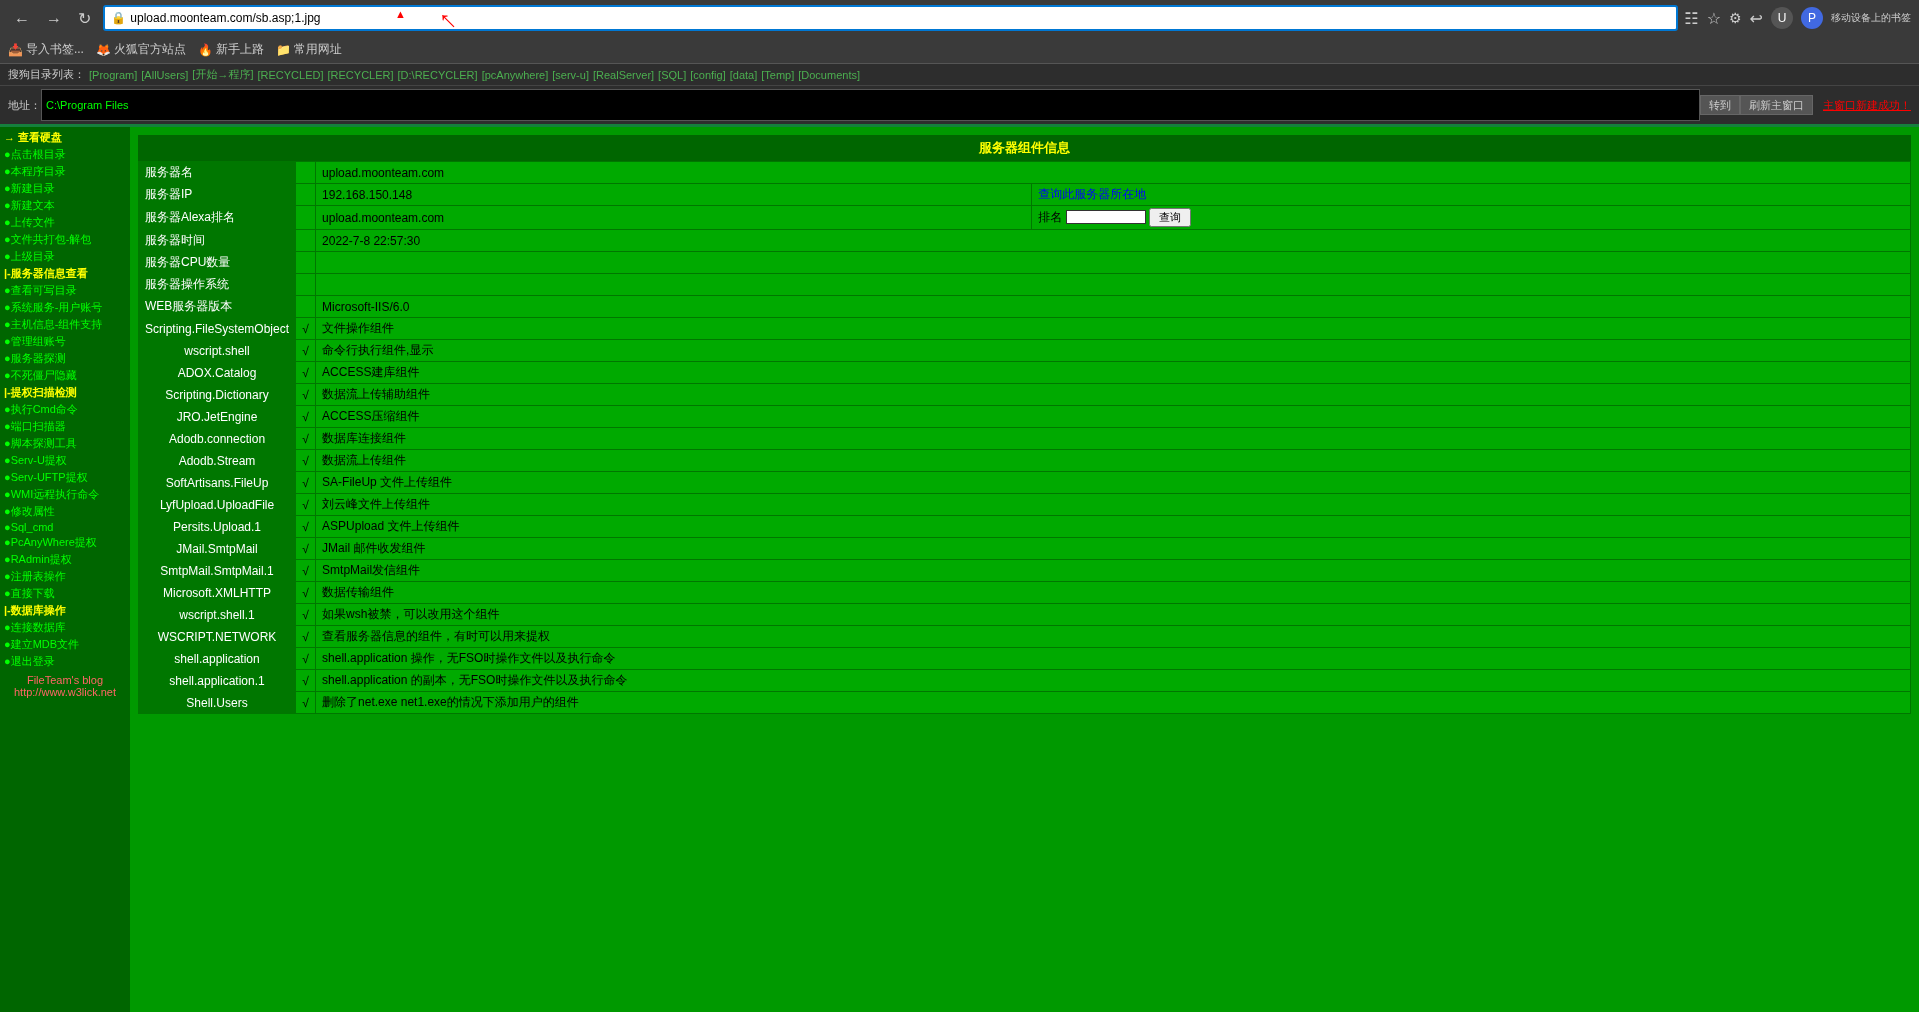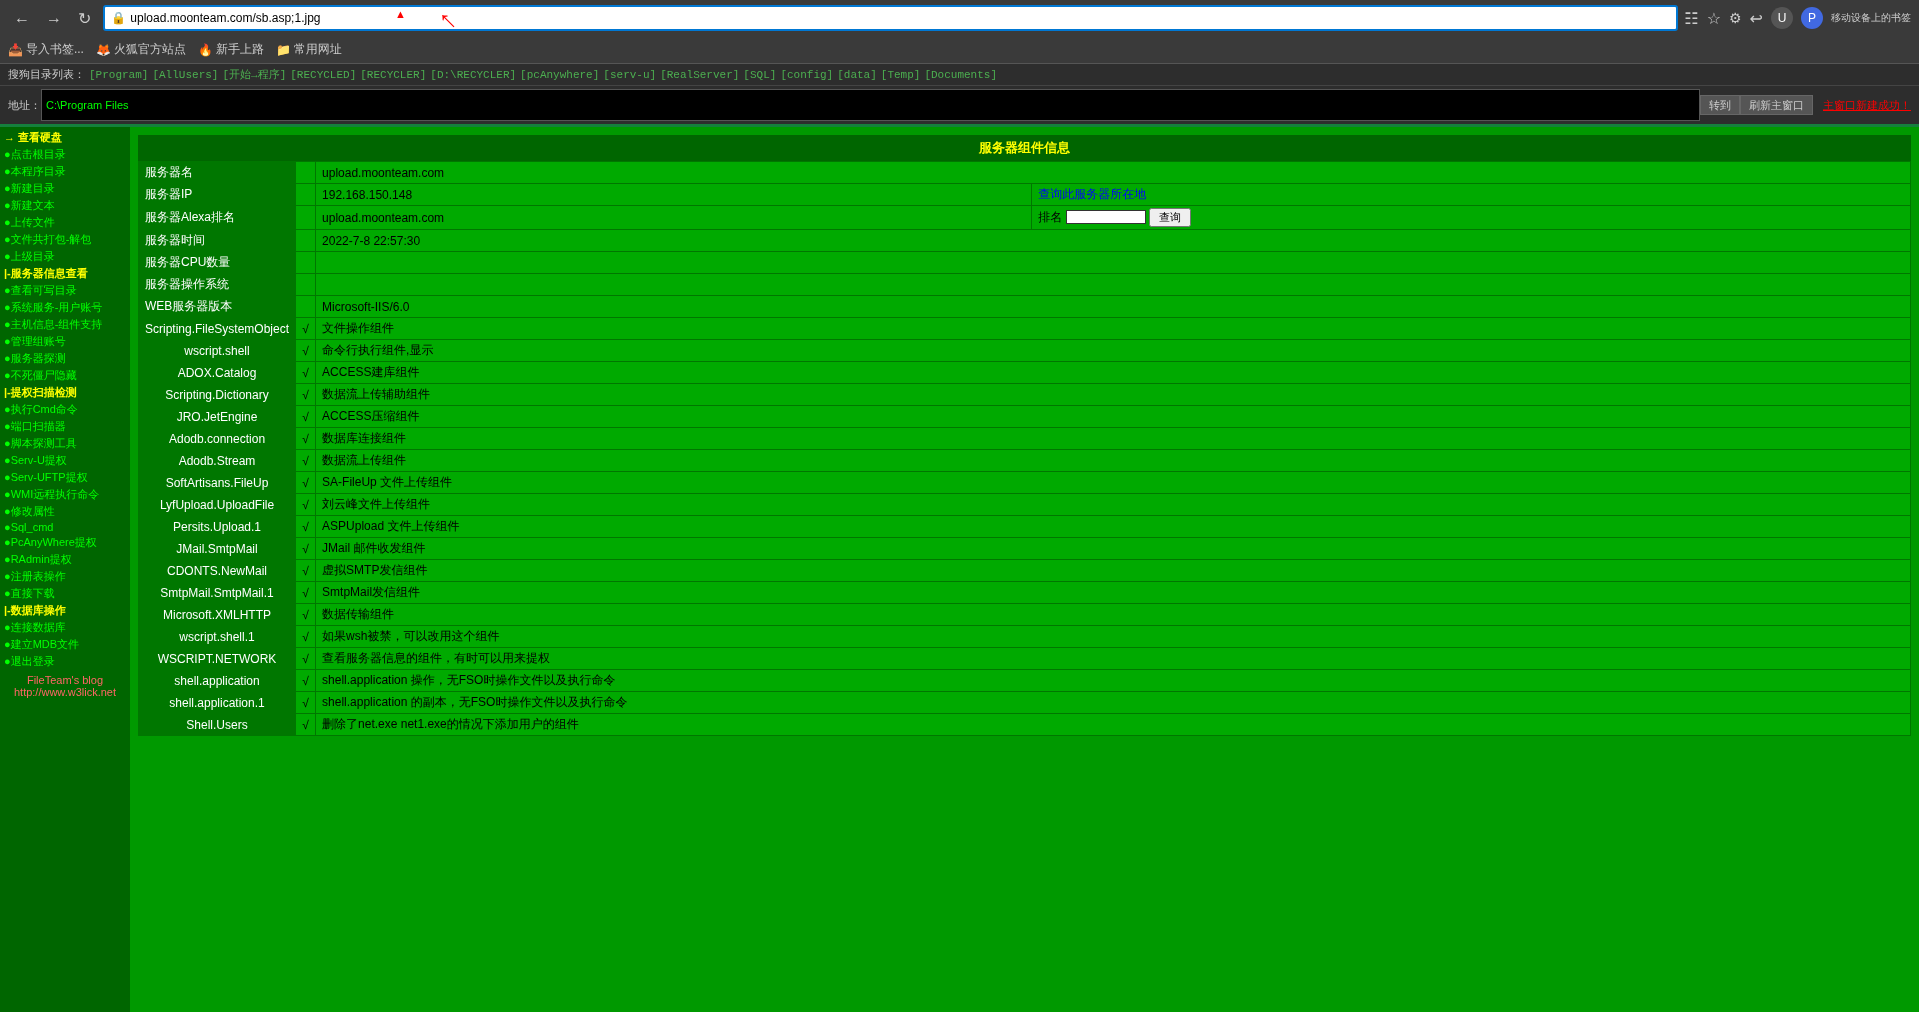--- a/index.html
+++ b/index.html
@@ -13,21 +13,21 @@
     .address-bar-wrap { flex: 1; display: flex; align-items: center; background: #fff; border-radius: 3px; border: 2px solid #0078d4; height: 26px; padding: 0 6px; position: relative; }
     .address-bar { border: none; outline: none; flex: 1; font-size: 12px; color: #000; }
     .lock-icon { color: #888; font-size: 12px; margin-right: 4px; }
     .toolbar-right { display: flex; align-items: center; gap: 8px; color: #ccc; font-size: 16px; }
     
     
     .bookmarks-bar { background: #3a3a3a; padding: 2px 8px; display: flex; align-items: center; gap: 12px; height: 28px; border-bottom: 1px solid #555; }
     .bookmark-item { color: #ccc; font-size: 12px; display: flex; align-items: center; gap: 3px; cursor: pointer; white-space: nowrap; }
     
     
-    .nav-links-row { background: #2d2d2d; padding: 3px 8px; display: flex; align-items: center; gap: 4px; flex-wrap: wrap; border-bottom: 1px solid #444; font-family: Liberation Mono, monospace; }
+    .nav-links-row { background: #2d2d2d; padding: 3px 8px; display: flex; align-items: center; gap: 4px; flex-wrap: wrap; border-bottom: 1px solid #444; }
     .nav-link { color: #4CAF50; font-size: 11px; cursor: pointer; }
     .nav-links-label { color: #ccc; font-size: 11px; }
     
     
     .path-row { background: #2d2d2d; padding: 3px 8px; display: flex; align-items: center; gap: 0; border-bottom: 3px solid #15803d; }
     .path-label { color: #ccc; font-size: 11px; white-space: nowrap; }
     .path-input { flex: 1; background: #000; color: #00ff00; border: 1px solid #555; font-size: 11px; padding: 1px 4px; height: 32px; }
     .path-btn { background: #555; color: #ccc; border: 1px solid #666; font-size: 11px; padding: 1px 8px; cursor: pointer; height: 20px; text-align: center; }
     .path-popup { color: red; font-size: 11px; margin-left: 10px; text-decoration: underline; }
     
@@ -260,25 +260,20 @@
           <td class="component-name">Persits.Upload.1</td>
           <td class="check-cell">√</td>
           <td class="component-desc" colspan="2">ASPUpload 文件上传组件</td>
         </tr>
         <tr>
           <td class="component-name">JMail.SmtpMail</td>
           <td class="check-cell">√</td>
           <td class="component-desc" colspan="2">JMail 邮件收发组件</td>
         </tr>
         <tr>
-          <td class="component-name">CDONTS.NewMail</td>
-          <td class="check-cell">√</td>
-          <td class="component-desc" colspan="2">虚拟SMTP发信组件</td>
-        </tr>
-        <tr>
           <td class="component-name">SmtpMail.SmtpMail.1</td>
           <td class="check-cell">√</td>
           <td class="component-desc" colspan="2">SmtpMail发信组件</td>
         </tr>
         <tr>
           <td class="component-name">Microsoft.XMLHTTP</td>
           <td class="check-cell">√</td>
           <td class="component-desc" colspan="2">数据传输组件</td>
         </tr>
         <tr>

